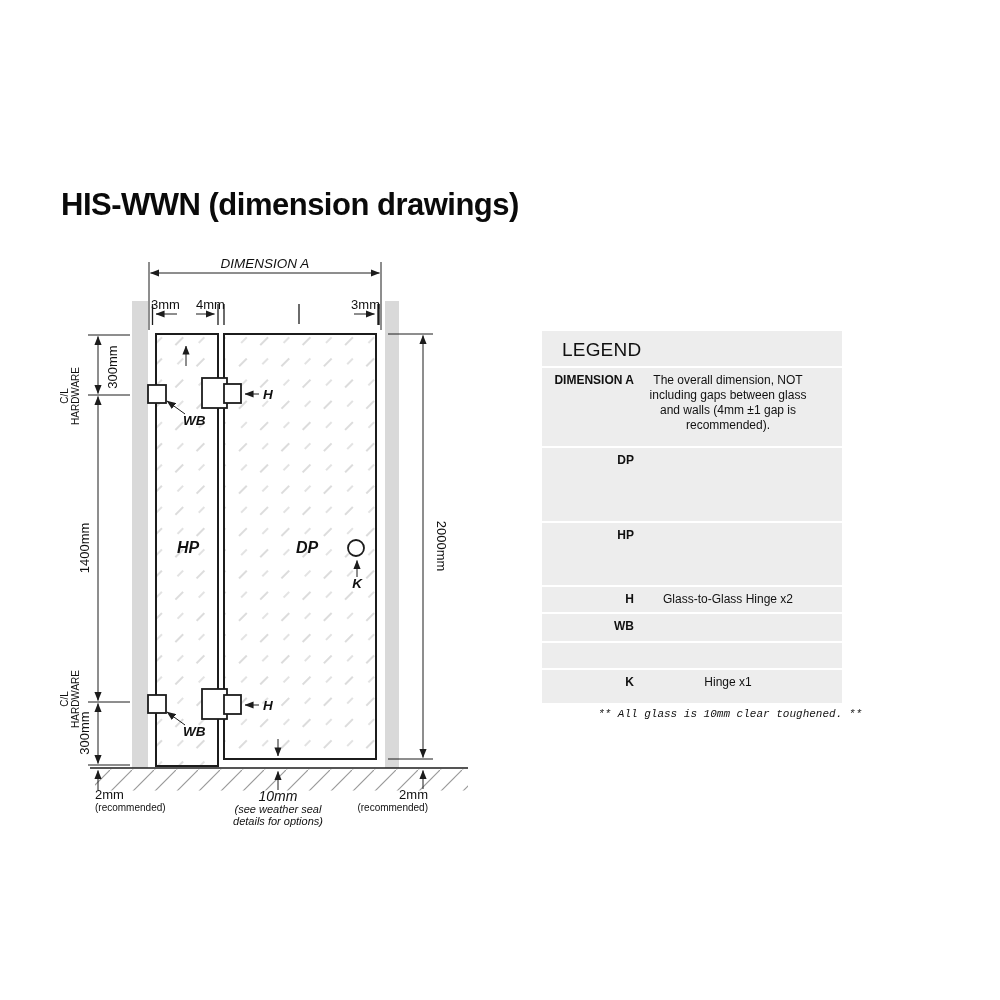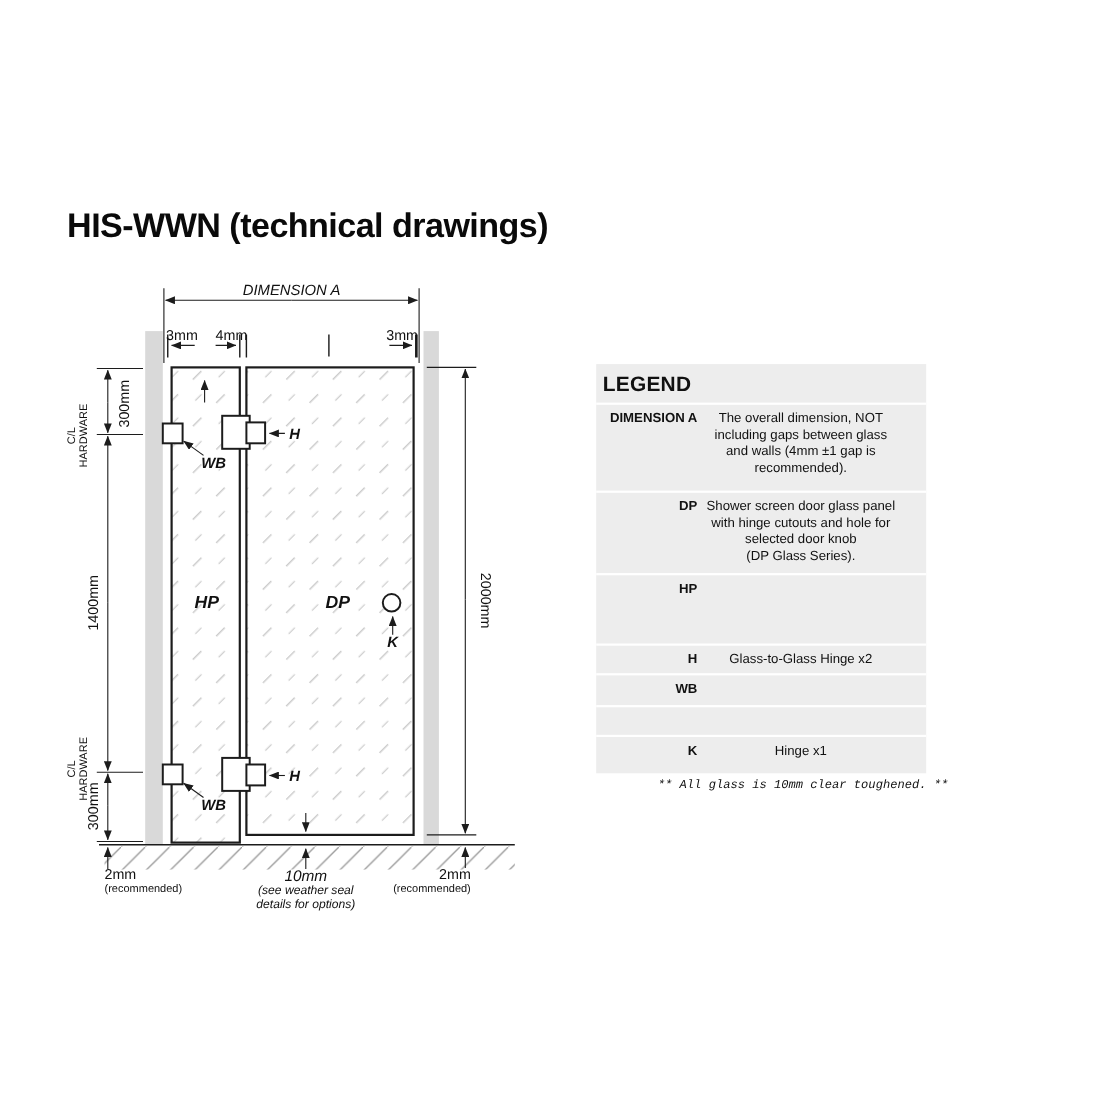--- a/index.html
+++ b/index.html
@@ -18,39 +18,39 @@
   .drawing text{fill:#111;font-family:"Liberation Sans","DejaVu Sans",sans-serif;}
   .dim{font-size:13px;}
   .dimi{font-size:13.5px;font-style:italic;}
   .dim10{font-size:14px;font-style:italic;}
   .lbl{font-size:13.5px;font-weight:bold;font-style:italic;}
   .big{font-size:16px;font-weight:bold;font-style:italic;}
   .small{font-size:10px;}
   .smalli{font-size:11px;font-style:italic;}
   
   .legend{position:absolute;left:542px;top:331px;width:300px;background:#ededed;}
-  .legend-head{box-sizing:border-box;height:35px;padding:8px 0 0 6px;
-               font-size:19px;font-weight:bold;letter-spacing:0.2px;}
+  .legend-head{box-sizing:border-box;height:35px;padding:8px 0 0 20px;
+               font-size:19px;font-weight:normal;letter-spacing:0.2px;}
   .lrow{box-sizing:border-box;display:flex;align-items:flex-start;
         border-top:2px solid #ffffff;padding:5px 0 4px 10px;}
   .term{flex:none;width:82px;text-align:right;font-size:12px;font-weight:bold;line-height:15px;}
   .desc{flex:none;margin-left:4px;width:180px;font-size:12px;line-height:15px;
         white-space:pre-line;text-align:center;}
   .desc.nowrap{white-space:nowrap;width:auto;}
   .r0{min-height:80px;} .r1{min-height:75px;} .r2{min-height:64px;}
   .r3{min-height:27px;} .r4{min-height:29px;} .r5{min-height:27px;} .r6{min-height:35px;}
   .footnote{position:absolute;left:598px;top:708px;font-size:11px;font-style:italic;
             white-space:nowrap;color:#111;font-family:Liberation Mono, monospace;}
 </style>
 </head>
 <body>
 
 <div class="page">
 
-  <div class="title">HIS-WWN (technical drawings)</div>
+  <div class="title">HIS-WWN (dimension drawings)</div>
 
   <svg class="drawing" viewBox="55 245 425 595" xmlns="http://www.w3.org/2000/svg">
     <defs>
       <marker id="ah" viewBox="0 0 10 8" refX="9.5" refY="4" markerWidth="9" markerHeight="7.2" orient="auto">
         <path d="M0,0 L10,4 L0,8 Z" fill="#1c1c1c"></path>
       </marker>
       <pattern id="hatch" width="30" height="30" patternUnits="userSpaceOnUse" patternTransform="rotate(-45)">
         <line x1="0" y1="8" x2="30" y2="8" stroke="#b9b9b9" stroke-width="1" stroke-dasharray="11 19"></line>
         <line x1="0" y1="23" x2="30" y2="23" stroke="#c6c6c6" stroke-width="1" stroke-dasharray="8 22" stroke-dashoffset="12"></line>
       </pattern>
@@ -164,24 +164,20 @@
     <div class="legend-head">LEGEND</div>
     <div class="lrow r0">
       <div class="term">DIMENSION A</div>
       <div class="desc">The overall dimension, NOT
 including gaps between glass
 and walls (4mm ±1 gap is
 recommended).</div>
     </div>
     <div class="lrow r1">
       <div class="term">DP</div>
-      <div class="desc">Shower screen door glass panel
-with hinge cutouts and hole for
-selected door knob
-(DP Glass Series).</div>
     </div>
     <div class="lrow r2">
       <div class="term">HP</div>
     </div>
     <div class="lrow r3">
       <div class="term">H</div>
       <div class="desc">Glass-to-Glass Hinge x2</div>
     </div>
     <div class="lrow r4">
       <div class="term">WB</div>

